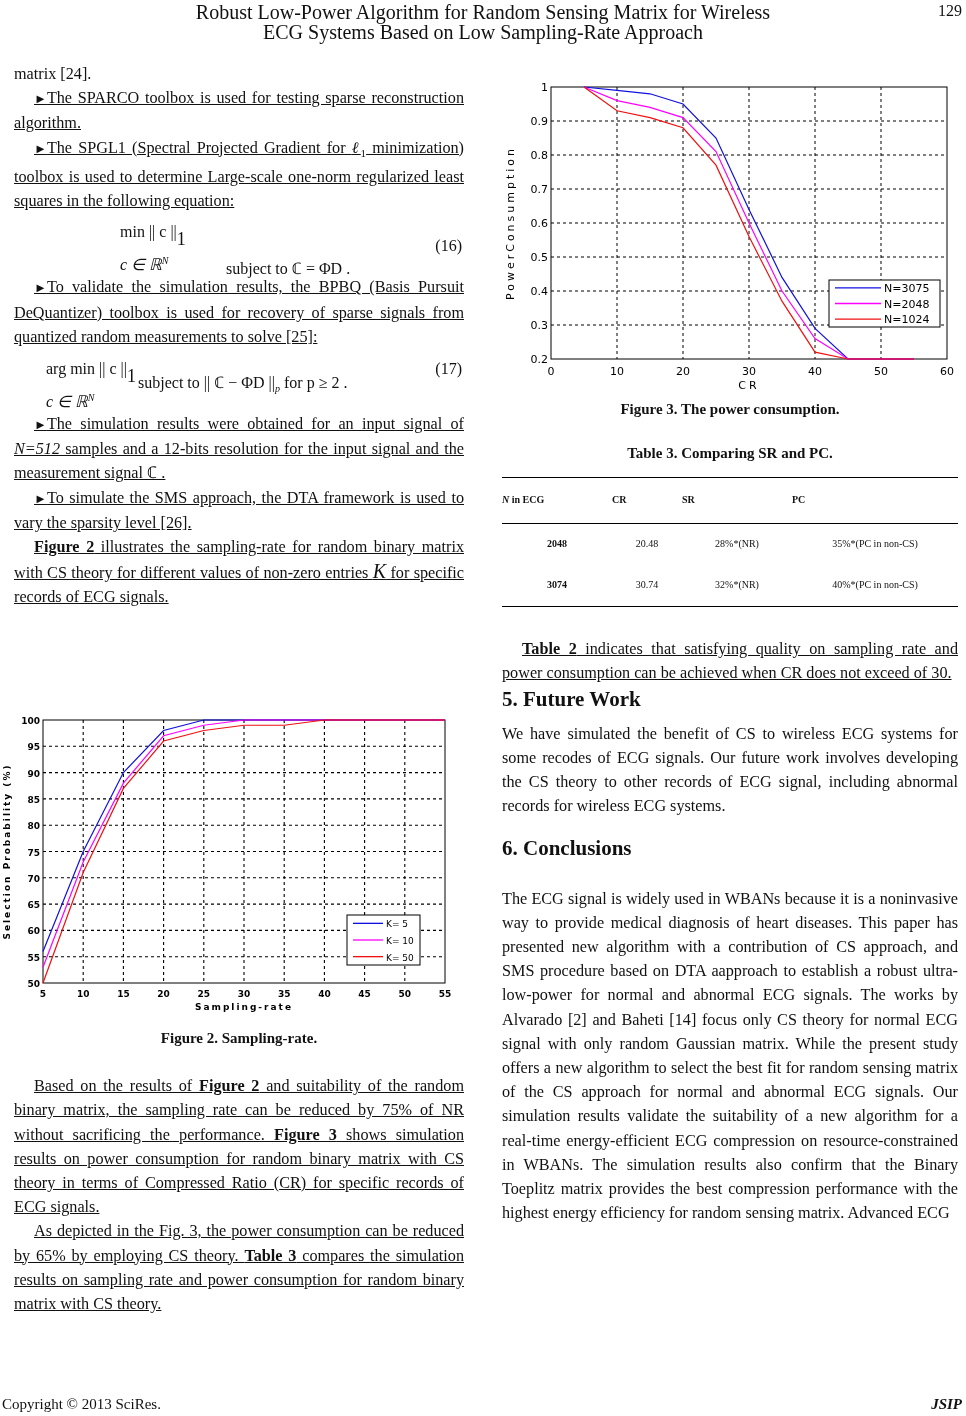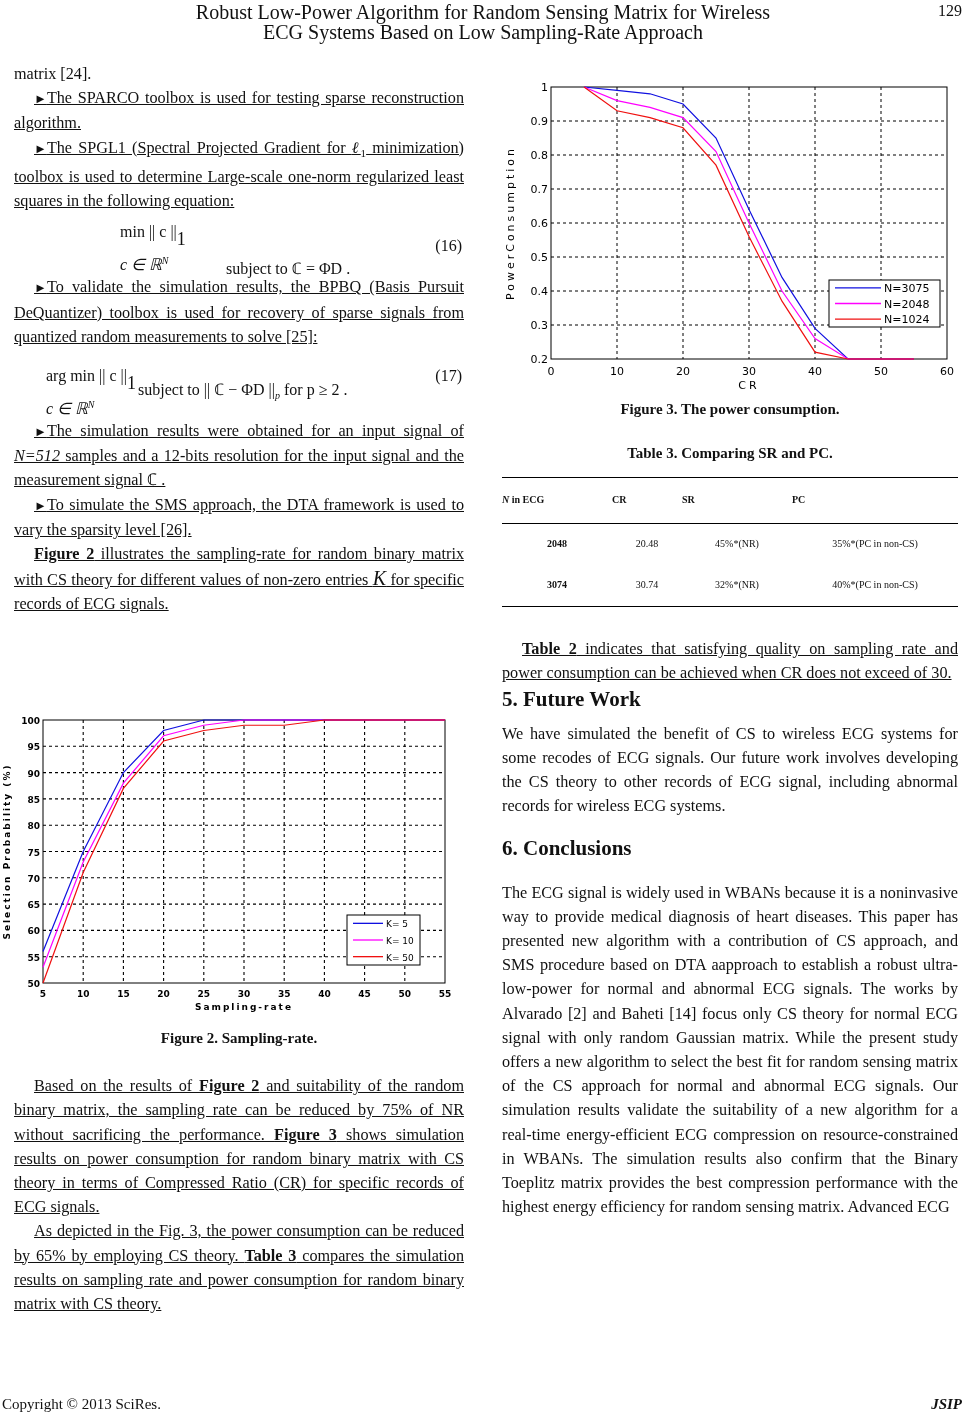--- a/index.html
+++ b/index.html
@@ -39,21 +39,21 @@
 
   <div class="eq" style="margin-top:4px;">
     <span style="left:106px; top:2px;"><span style="position:static">min || c ||</span><span style="position:relative; top:8px; font-size:18px;">1</span></span>
     <span style="left:106px; top:32px; font-style:italic;"><span style="position:static">c ∈ ℝ</span><sup style="position:static; font-size:10px">N</sup></span>
     <span style="left:212px; top:17px;margin-top:23px;">subject to  ℂ = ΦD .</span>
     <span style="right:2px; top:17px;">(16)</span>
   </div>
 
   <p class="ind"><span class="tri">►</span><span>To validate the simulation results, the BPBQ (Basis Pursuit DeQuantizer) toolbox is used for recovery of sparse signals from quantized random measurements to solve [25]:</span></p>
 
-  <div class="eq" style="margin-top:12px;">
+  <div class="eq" style="margin-top:5px;">
     <span style="left:32px; top:2px;"><span style="position:static">arg min || c ||</span><span style="position:relative; top:8px; font-size:18px;">1</span></span>
     <span style="left:32px; top:32px; font-style:italic;"><span style="position:static">c ∈ ℝ</span><sup style="position:static; font-size:10px">N</sup></span>
     <span style="left:124px; top:17px;"><span style="position:static">subject to  || ℂ − ΦD ||</span><sub style="position:static; font-size:10px; font-style:italic">p</sub><span style="position:static"> for p ≥ 2 .</span></span>
     <span style="right:2px; top:3px;">(17)</span>
   </div>
 
   <p class="ind"><span class="tri">►</span><span>The simulation results were obtained for an input signal of </span><i>N=512</i><span> samples and a 12-bits resolution for the input signal and the measurement signal ℂ .</span></p>
   <p class="ind"><span class="tri">►</span><span>To simulate the SMS approach, the DTA framework is used to vary the sparsity level [26].</span></p>
   <p class="ind"><b>Figure 2</b><span> illustrates the sampling-rate for random binary matrix with CS theory for different values of non-zero entries </span><i style="font-size:20px">K</i><span> for specific records of ECG signals.</span></p>
 </div>
@@ -177,35 +177,35 @@
         <th style="width:110px"><i>N</i><span> in ECG</span></th>
         <th style="width:70px">CR</th>
         <th style="width:110px">SR</th>
         <th>PC</th>
       </tr>
     </thead>
     <tbody>
       <tr>
         <td style="font-weight:bold">2048</td>
           <td>20.48</td>
-          <td>45%*(NR)</td>
+          <td>28%*(NR)</td>
           <td>35%*(PC in non-CS)</td>
       </tr>
       <tr>
         <td style="font-weight:bold">3074</td>
           <td>30.74</td>
           <td>32%*(NR)</td>
           <td>40%*(PC in non-CS)</td>
       </tr>
     </tbody>
   </table>
 </div>
 
 <div class="col" style="left:502px; top:637px; width:456px;">
   <p class="ind"><b>Table 2</b><span> indicates that satisfying quality on sampling rate and power consumption can be achieved when CR does not exceed of 30.</span></p>
   <p class="h2" style="margin-top:2px; margin-bottom:10px">5. Future Work</p>
   <p>We have simulated the benefit of CS to wireless ECG systems for some recodes of ECG signals. Our future work involves developing the CS theory to other records of ECG signal, including abnormal records for wireless ECG systems.</p>
-  <p class="h2" style="margin-top:18px; margin-bottom:20px">6. Conclusions</p>
+  <p class="h2" style="margin-top:18px; margin-bottom:26px">6. Conclusions</p>
   <p>The ECG signal is widely used in WBANs because it is a noninvasive way to provide medical diagnosis of heart diseases. This paper has presented new algorithm with a contribution of CS approach, and SMS procedure based on DTA aapproach to establish a robust ultra-low-power for normal and abnormal ECG signals. The works by Alvarado [2] and Baheti [14] focus only CS theory for normal ECG signal with only random Gaussian matrix. While the present study offers a new algorithm to select the best fit for random sensing matrix of the CS approach for normal and abnormal ECG signals. Our simulation results validate the suitability of a new algorithm for a real-time energy-efficient ECG compression on resource-constrained in WBANs. The simulation results also confirm that the Binary Toeplitz matrix provides the best compression performance with the highest energy efficiency for random sensing matrix. Advanced ECG</p>
 </div>
 
 <div class="abs foot" style="left:2px; top:1396px;">Copyright © 2013 SciRes.</div>
 <div class="abs foot" style="right:4px; top:1396px; font-weight:bold; font-style:italic;">JSIP</div>
 
 </body></html>

